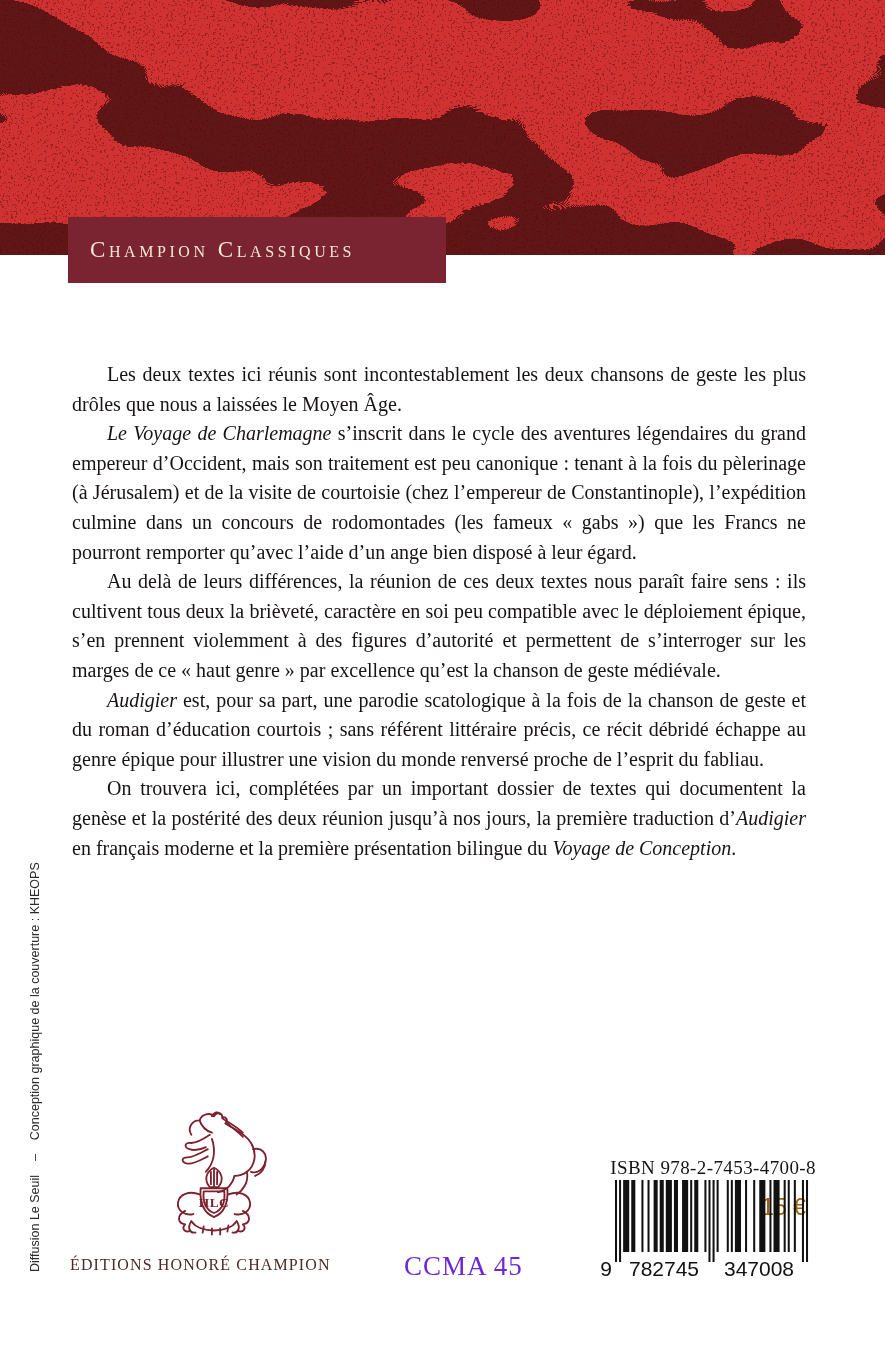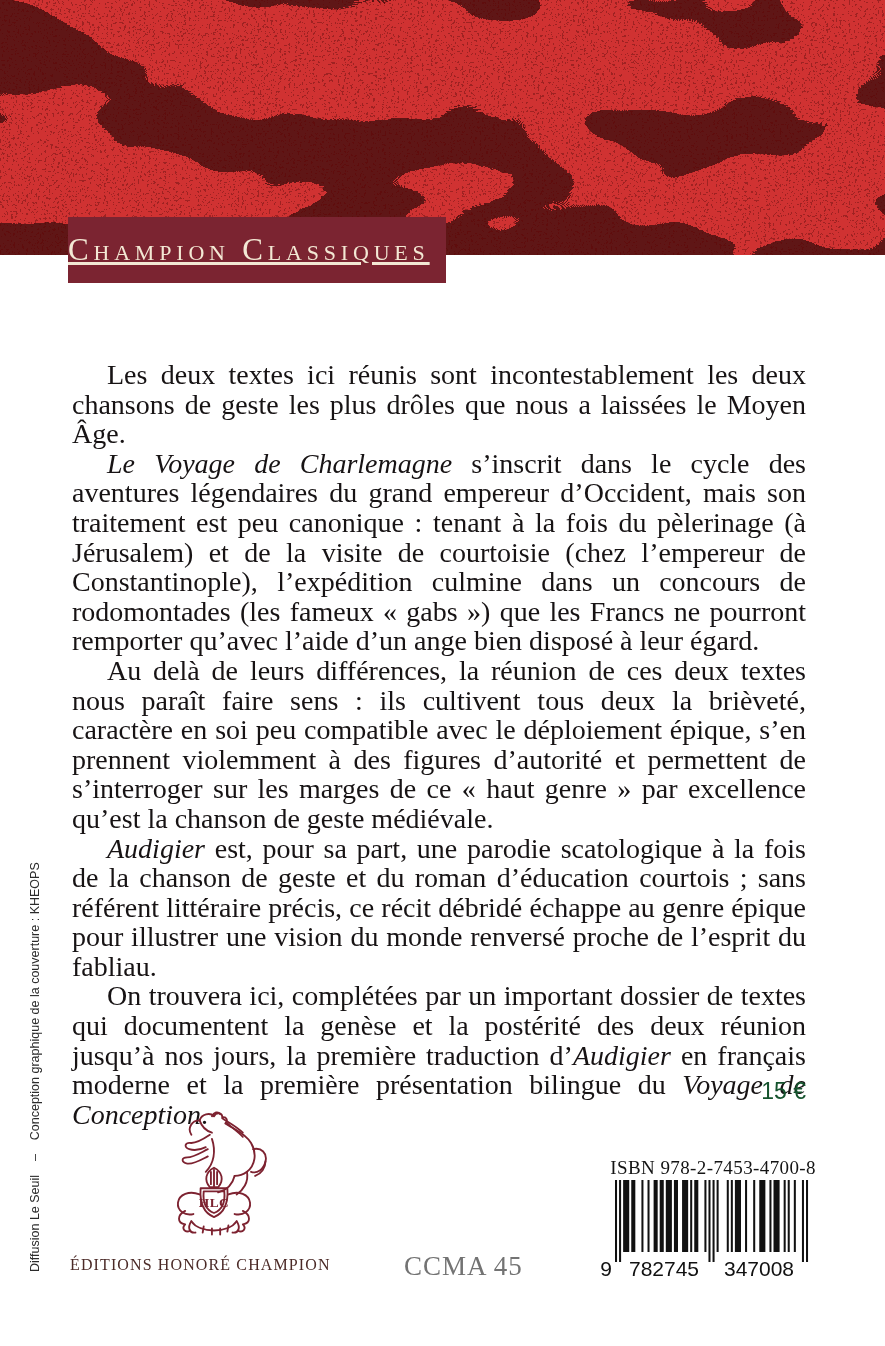--- a/index.html
+++ b/index.html
@@ -11,28 +11,28 @@
   .marble{position:absolute;left:0;top:0;}
   
   .banner{
     position:absolute;left:68px;top:217px;width:378px;height:66px;
     background:var(--banner-bg,#7b2431);
     display:flex;align-items:center;
   }
   .banner-label{
     font-family:"Liberation Serif",serif;
     font-variant:small-caps;
-    font-size:31px;letter-spacing:0.155em;
+    font-size:23px;letter-spacing:0.155em;
     color:var(--banner-text,#f3e8d4);
-    white-space:nowrap;text-decoration:underline;
+    padding-left:22px;white-space:nowrap;
   }
   
   .synopsis{
     position:absolute;left:72px;top:360px;width:734px;
-    font-size:28px;line-height:29.6px;color:var(--ink,#171314);
+    font-size:20px;line-height:29.6px;color:var(--ink,#171314);
     text-align:justify;
   }
   .synopsis p{margin:0;text-indent:35px;hyphens:none;}
   
   .spine-credit{
     position:absolute;left:28px;top:1272px;width:414px;
     transform:rotate(-90deg);transform-origin:0 0;
     font-family:"Liberation Sans",sans-serif;
     font-size:12.5px;color:#2b2b2b;white-space:pre;
   }
@@ -40,25 +40,25 @@
   .logo{position:absolute;left:150px;top:1108px;}
   .logo-art{stroke:var(--logo-line,#7d2230);fill:none;stroke-width:1.8;stroke-linecap:round;stroke-linejoin:round;}
   .logo-initials{fill:var(--logo-line,#7d2230);font-family:"Liberation Serif",serif;font-size:13px;font-weight:bold;letter-spacing:0.5px;}
   
   .publisher-name{
     position:absolute;left:70px;top:1256px;
     font-size:16px;letter-spacing:0.07em;color:var(--publisher-text,#4b2a27);white-space:nowrap;
   }
   .series-label{
     position:absolute;left:404px;top:1251px;
-    font-size:27px;letter-spacing:1px;color:#737373;white-space:nowrap;
+    font-size:27px;letter-spacing:1px;color:#6d28d9;white-space:nowrap;
   }
   .price-label{
-    position:absolute;left:606px;top:1078px;width:200px;text-align:right;
-    font-family:"Liberation Sans",sans-serif;font-size:23px;color:#14532d;
+    position:absolute;left:606px;top:1194px;width:200px;text-align:right;
+    font-family:"Liberation Sans",sans-serif;font-size:23px;color:#a16207;
   }
   .isbn-label{
     position:absolute;left:592px;top:1157px;width:224px;text-align:right;
     font-family:Liberation Serif, serif;font-size:19px;letter-spacing:0.4px;color:#141414;white-space:nowrap;
   }
   .barcode{position:absolute;left:590px;top:1178px;}
   .barcode text{font-family:"Liberation Sans",sans-serif;font-size:21px;fill:#111;}
 </style>
 </head>
 <body>

